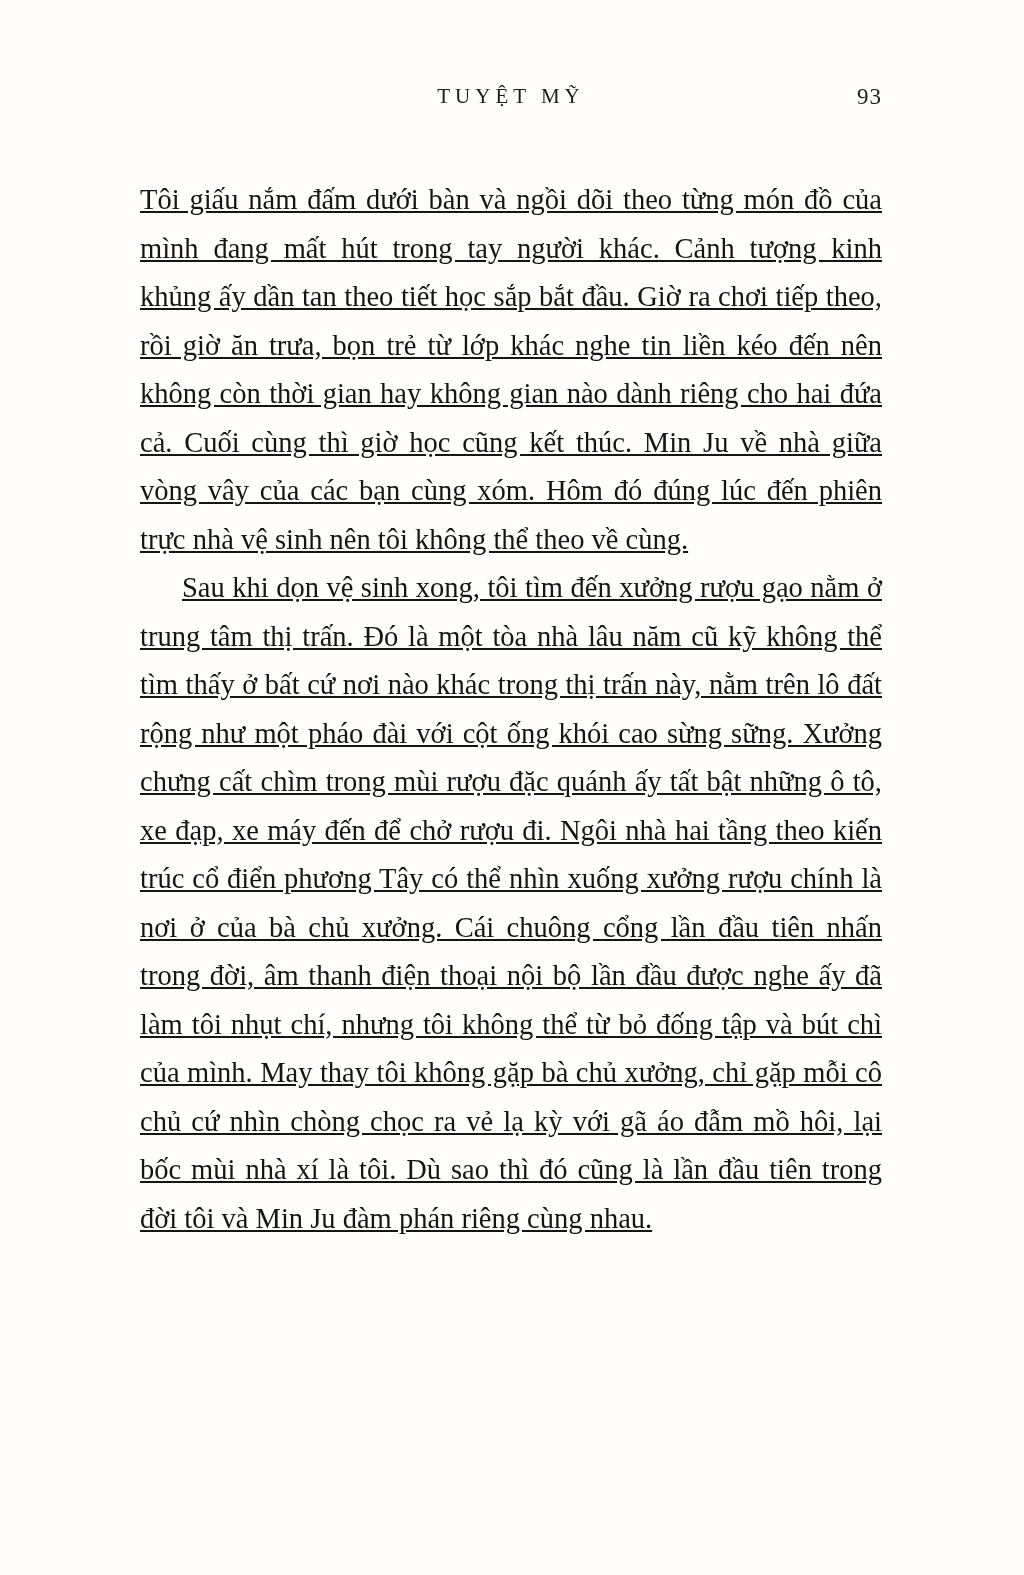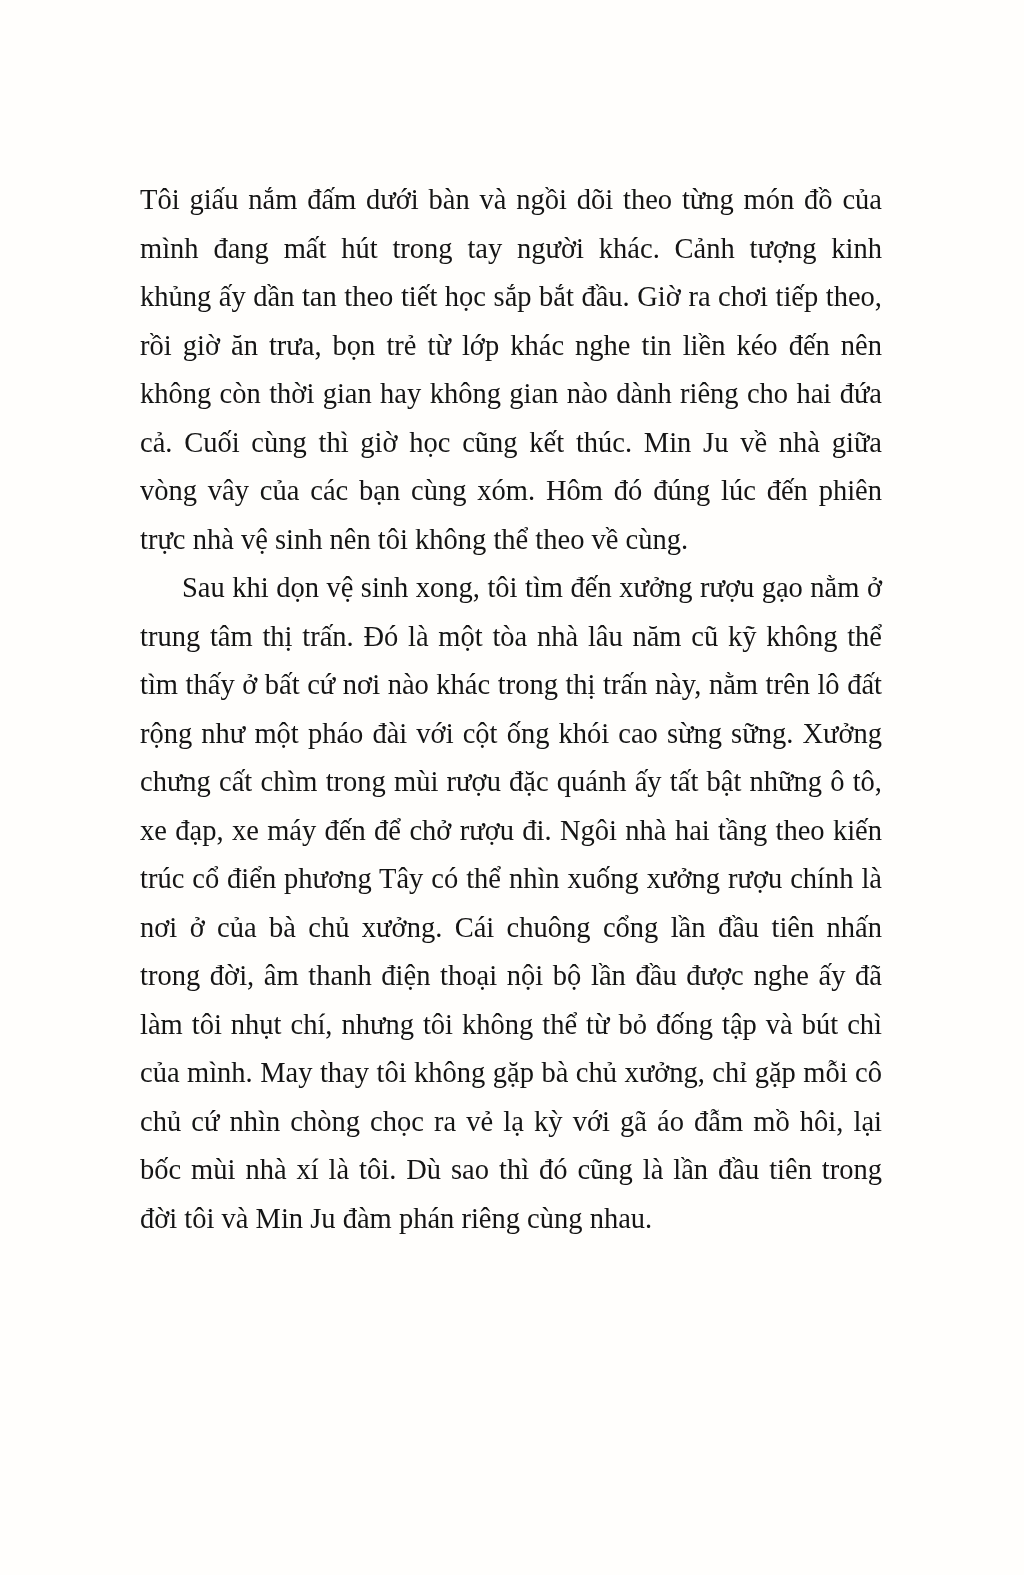--- a/index.html
+++ b/index.html
@@ -47,29 +47,34 @@
     width: 742px;
     font-size: 28.5px;
     line-height: 48.5px;
     text-align: justify;
     text-justify: inter-word;
     color: #151515;
   }
   .text-block p {
     margin: 0;
     padding: 0;
+    text-decoration: underline;
   }
   .text-block p.indent {
     text-indent: 42px;
   }
 </style>
 </head>
 <body>
 
 <div class="page">
 
+  <header class="running-head">
+    <span class="running-title">TUYỆT MỸ</span>
+    <span class="page-number">93</span>
+  </header>
 
   <main class="text-block">
     <p>Tôi giấu nắm đấm dưới bàn và ngồi dõi theo từng món đồ của mình đang mất hút trong tay người khác. Cảnh tượng kinh khủng ấy dần tan theo tiết học sắp bắt đầu. Giờ ra chơi tiếp theo, rồi giờ ăn trưa, bọn trẻ từ lớp khác nghe tin liền kéo đến nên không còn thời gian hay không gian nào dành riêng cho hai đứa cả. Cuối cùng thì giờ học cũng kết thúc. Min Ju về nhà giữa vòng vây của các bạn cùng xóm. Hôm đó đúng lúc đến phiên trực nhà vệ sinh nên tôi không thể theo về cùng.</p>
     <p class="indent">Sau khi dọn vệ sinh xong, tôi tìm đến xưởng rượu gạo nằm ở trung tâm thị trấn. Đó là một tòa nhà lâu năm cũ kỹ không thể tìm thấy ở bất cứ nơi nào khác trong thị trấn này, nằm trên lô đất rộng như một pháo đài với cột ống khói cao sừng sững. Xưởng chưng cất chìm trong mùi rượu đặc quánh ấy tất bật những ô tô, xe đạp, xe máy đến để chở rượu đi. Ngôi nhà hai tầng theo kiến trúc cổ điển phương Tây có thể nhìn xuống xưởng rượu chính là nơi ở của bà chủ xưởng. Cái chuông cổng lần đầu tiên nhấn trong đời, âm thanh điện thoại nội bộ lần đầu được nghe ấy đã làm tôi nhụt chí, nhưng tôi không thể từ bỏ đống tập và bút chì của mình. May thay tôi không gặp bà chủ xưởng, chỉ gặp mỗi cô chủ cứ nhìn chòng chọc ra vẻ lạ kỳ với gã áo đẫm mồ hôi, lại bốc mùi nhà xí là tôi. Dù sao thì đó cũng là lần đầu tiên trong đời tôi và Min Ju đàm phán riêng cùng nhau.</p>
   </main>
 
 </div>
 
 </body></html>

